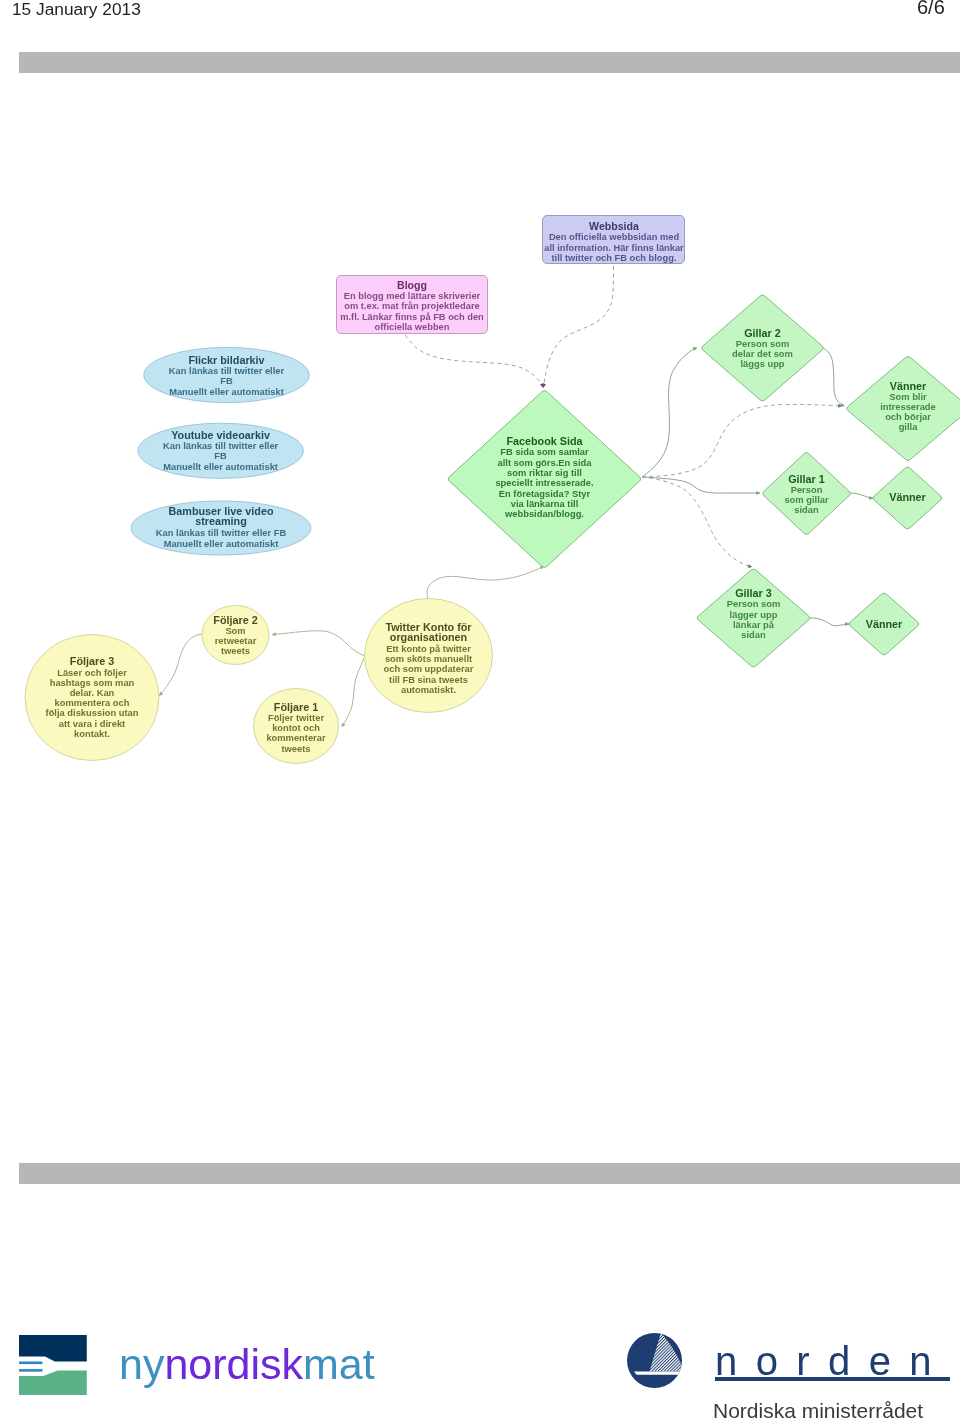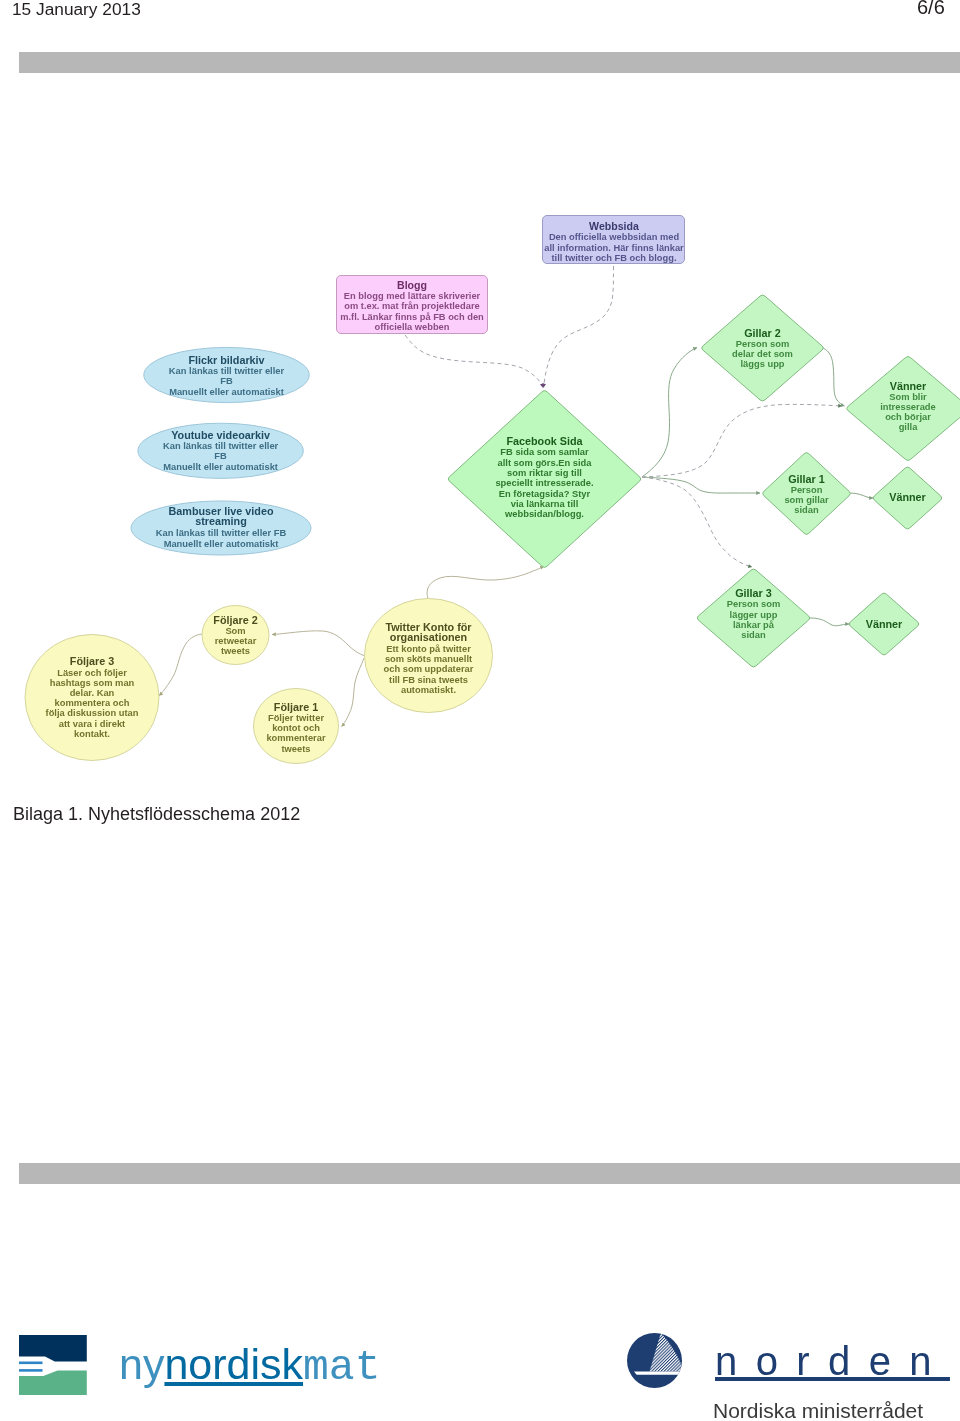--- a/index.html
+++ b/index.html
@@ -201,30 +201,29 @@
           <text x="80" y="675.60" font-size="9.35" fill="#73732e">Läser och följer</text>
           <text x="80" y="685.80" font-size="9.35" fill="#73732e">hashtags som man</text>
           <text x="80" y="696.00" font-size="9.35" fill="#73732e">delar. Kan</text>
           <text x="80" y="706.20" font-size="9.35" fill="#73732e">kommentera och</text>
           <text x="80" y="716.40" font-size="9.35" fill="#73732e">följa diskussion utan</text>
           <text x="80" y="726.60" font-size="9.35" fill="#73732e">att vara i direkt</text>
           <text x="80" y="736.80" font-size="9.35" fill="#73732e">kontakt.</text>
         </g>
       </g>
     </svg>
-  <div class="caption" style="left:1px;top:804px;">Bilaga 1. Nyhetsflödesschema 2012</div>
 
   <div class="logo1">
     <svg class="logo1mark" width="68" height="60" viewBox="0 0 68 60">
         <path d="M0,0 H67.8 V26.5 H35.8 L26,21.6 H0 Z" fill="#00305c"></path>
         <rect x="0" y="26.5" width="23.5" height="2.6" fill="#2e86c8"></rect>
         <rect x="0" y="34.1" width="23.5" height="2.6" fill="#2e86c8"></rect>
         <path d="M0,40.9 H24.3 L38.6,35.6 H67.8 V60 H0 Z" fill="#5ab388"></path>
       </svg>
-    <div class="logo1text"><span style="color: rgb(62, 144, 191); text-align: center;">ny</span><span style="color: #0369a1; text-decoration: underline;">nordisk</span><span style="color: rgb(62, 144, 191); font-family: Liberation Mono, monospace;">mat</span></div>
+    <div class="logo1text"><span style="color: rgb(62, 144, 191); text-align: center;">ny</span><span style="color: #6d28d9;">nordisk</span><span style="color: rgb(62, 144, 191);">mat</span></div>
   </div>
 
   <div class="logo2">
     <svg class="logo2mark" width="56" height="56" viewBox="0 0 56 56">
         <defs>
           <pattern id="hatch" width="2.2" height="2.2" patternUnits="userSpaceOnUse" patternTransform="rotate(45)">
             <rect width="2.2" height="2.2" fill="#ffffff"></rect>
             <rect width="1.0" height="2.2" fill="#1e3e72"></rect>
           </pattern>
           <clipPath id="nclip">

